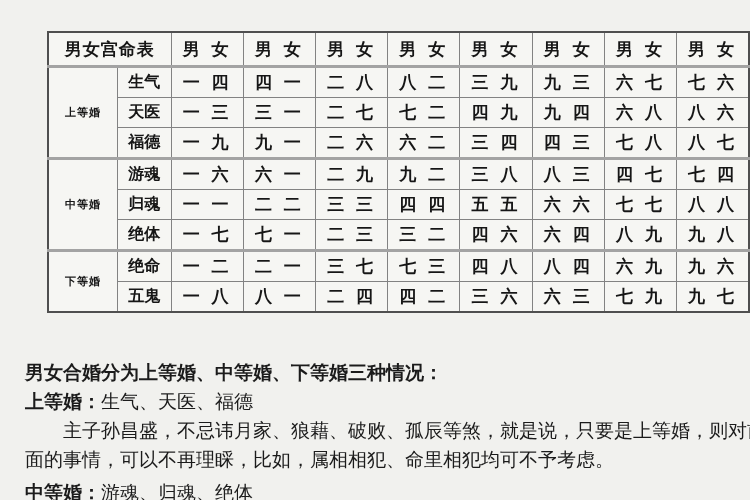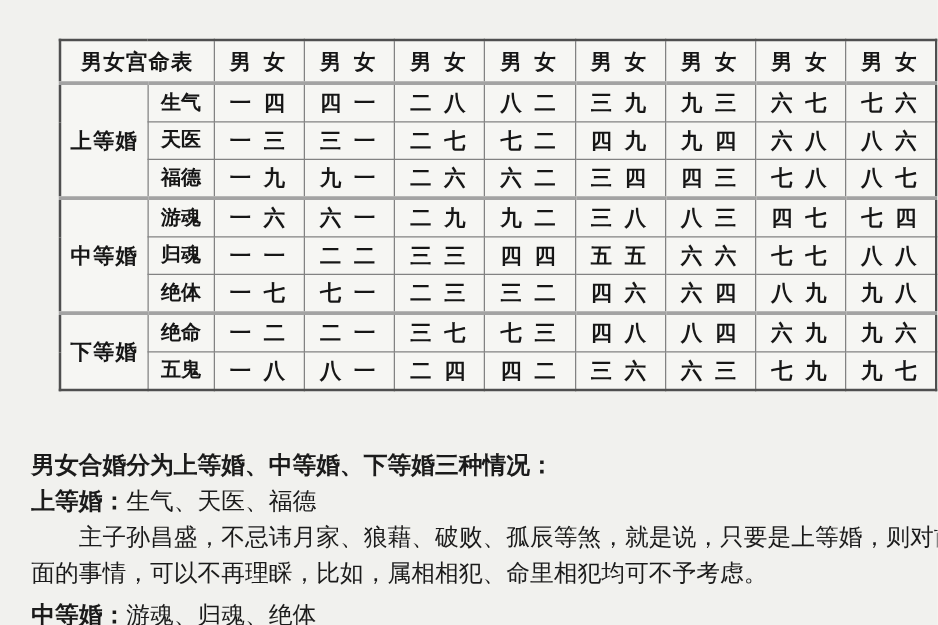--- a/index.html
+++ b/index.html
@@ -3,40 +3,40 @@
 <meta charset="utf-8">
 <style>
   html, body { margin: 0; padding: 0; }
   body {
     width: 750px; height: 500px;
     overflow: hidden; position: relative;
     background: #f1f1ee;
     font-family: "DejaVu Sans", "Liberation Sans", sans-serif;
     color: #161616;
   }
-  .doc { position: absolute; inset: 0; font-family: Liberation Serif, serif; }
+  .doc { position: absolute; inset: 0; }
 
   
   table.dtable {
     position: absolute; left: 47px; top: 31px;
     border-collapse: collapse; table-layout: fixed;
     background: #f6f6f3;
     border: 2px solid #4f4f4f;
     font-weight: bold; font-size: 17px;
   }
   .dtable th, .dtable td {
     border: 1px solid #828282;
     text-align: center; vertical-align: middle;
     padding: 0; overflow: hidden; white-space: nowrap;
   }
   .dtable th { height: 32px; }
   .dtable td { height: 29px; }
   .dtable thead th { border-bottom: 2px solid #585858; }
   tr.gfirst td { border-top: 3px solid #a3a3a3; }
-  td.glabel { font-size: 17px; letter-spacing: 1px; }
+  td.glabel { font-size: 11px; letter-spacing: 1px; }
   td.star   { font-size: 16px; }
   td.pair, th.pairh { letter-spacing: 3px; }
   th.corner { letter-spacing: 1px; }
 
   
   .textblock {
     position: absolute; left: 25px; top: 358px;
     width: 900px; font-size: 19px; color: #1b1b1b;
   }
   .line { line-height: 29px; height: 29px; white-space: nowrap; }

